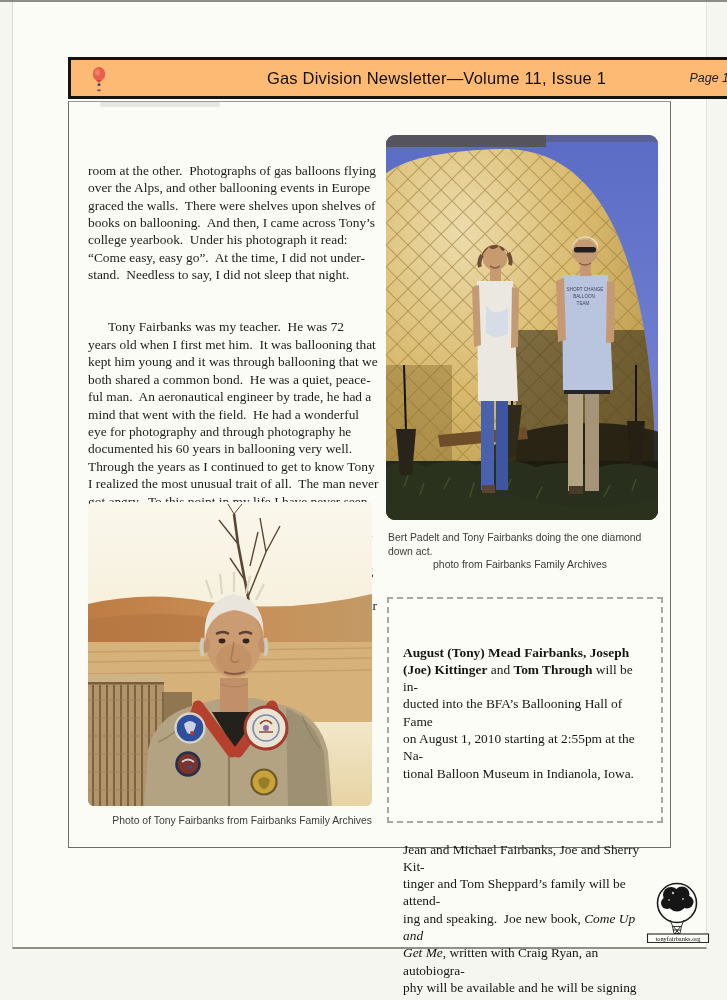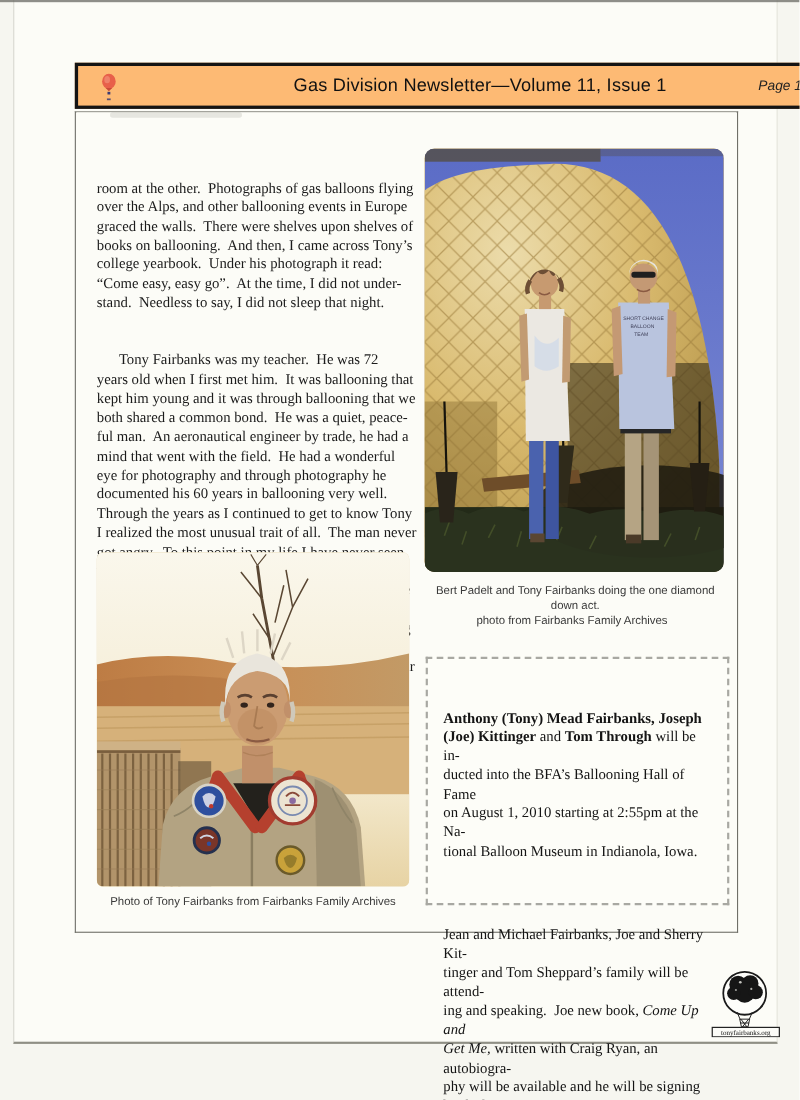--- a/index.html
+++ b/index.html
@@ -25,26 +25,26 @@
   .article{position:absolute;left:88px;top:127px;width:292px;
     font-family:Liberation Serif, serif;font-size:13.4px;line-height:17.4px;color:#1b1b1b;
     white-space:pre-wrap;}
   .endmark{display:inline-block;margin-left:18px;font-size:10px;line-height:10px;color:#000;transform:translateY(-1px);}
 
   
   .photo1{position:absolute;left:386px;top:135px;width:272px;height:385px;border-radius:9px;overflow:hidden;
     background:#cfae62;}
   .photo1 svg,.photo2 svg,.logo svg,.header-balloon svg{display:block;}
   .caption1{position:absolute;left:388px;top:531px;width:270px;font-size:10.4px;line-height:13.5px;color:#3a3a3a;}
-  .caption1 .l1{text-align:center;}
+  .caption1 .l1{}
   .caption1 .l2{text-align:center;padding-right:6px;}
 
   .photo2{position:absolute;left:88px;top:502px;width:284px;height:304px;border-radius:6px;overflow:hidden;
     background:#e8d8b0;}
-  .caption2{position:absolute;left:88px;top:815px;width:284px;text-align:center;
+  .caption2{position:absolute;left:88px;top:815px;width:284px;text-align:right;
     font-size:10.4px;color:#3a3a3a;}
 
   
   .induction-box{position:absolute;left:387px;top:597px;width:276px;height:226px;box-sizing:border-box;
     border:2px dashed #a8a8a2;background:#fdfdf8;padding:10px 12px 0 14px;
     font-family:"Liberation Serif",serif;font-size:13.4px;line-height:17.3px;color:#141414;white-space:pre-wrap;}
   .induction-box .p1{margin:0 0 24px 0;}
   .induction-box b{font-weight:bold;}
   .induction-box i{font-style:italic;}
 
@@ -187,21 +187,21 @@
         <path d="M193,128 q6,4 12,0" stroke="#8a5a42" stroke-width="1.4" fill="none"></path>
       </g>
     </svg>
   </div>
   <div class="caption1">
     <div class="l1">Bert Padelt and Tony Fairbanks doing the one diamond down act.</div>
     <div class="l2">photo from Fairbanks Family Archives</div>
   </div>
 
   <div class="induction-box">
-    <div class="p1"><b>Anthony (Tony) Mead Fairbanks, Joseph
+    <div class="p1"><b>August (Tony) Mead Fairbanks, Joseph
 (Joe) Kittinger</b><span> and </span><b>Tom Through</b><span> will be in-
 ducted into the BFA’s Ballooning Hall of Fame
 on August 1, 2010 starting at 2:55pm at the Na-
 tional Balloon Museum in Indianola, Iowa.</span></div>
     <div class="p2"><span>Jean and Michael Fairbanks, Joe and Sherry Kit-
 tinger and Tom Sheppard’s family will be attend-
 ing and speaking.  Joe new book, </span><i>Come Up and
 Get Me,</i><span> written with Craig Ryan, an autobiogra-
 phy will be available and he will be signing
 books between 1:00-2:00pm.</span></div>

